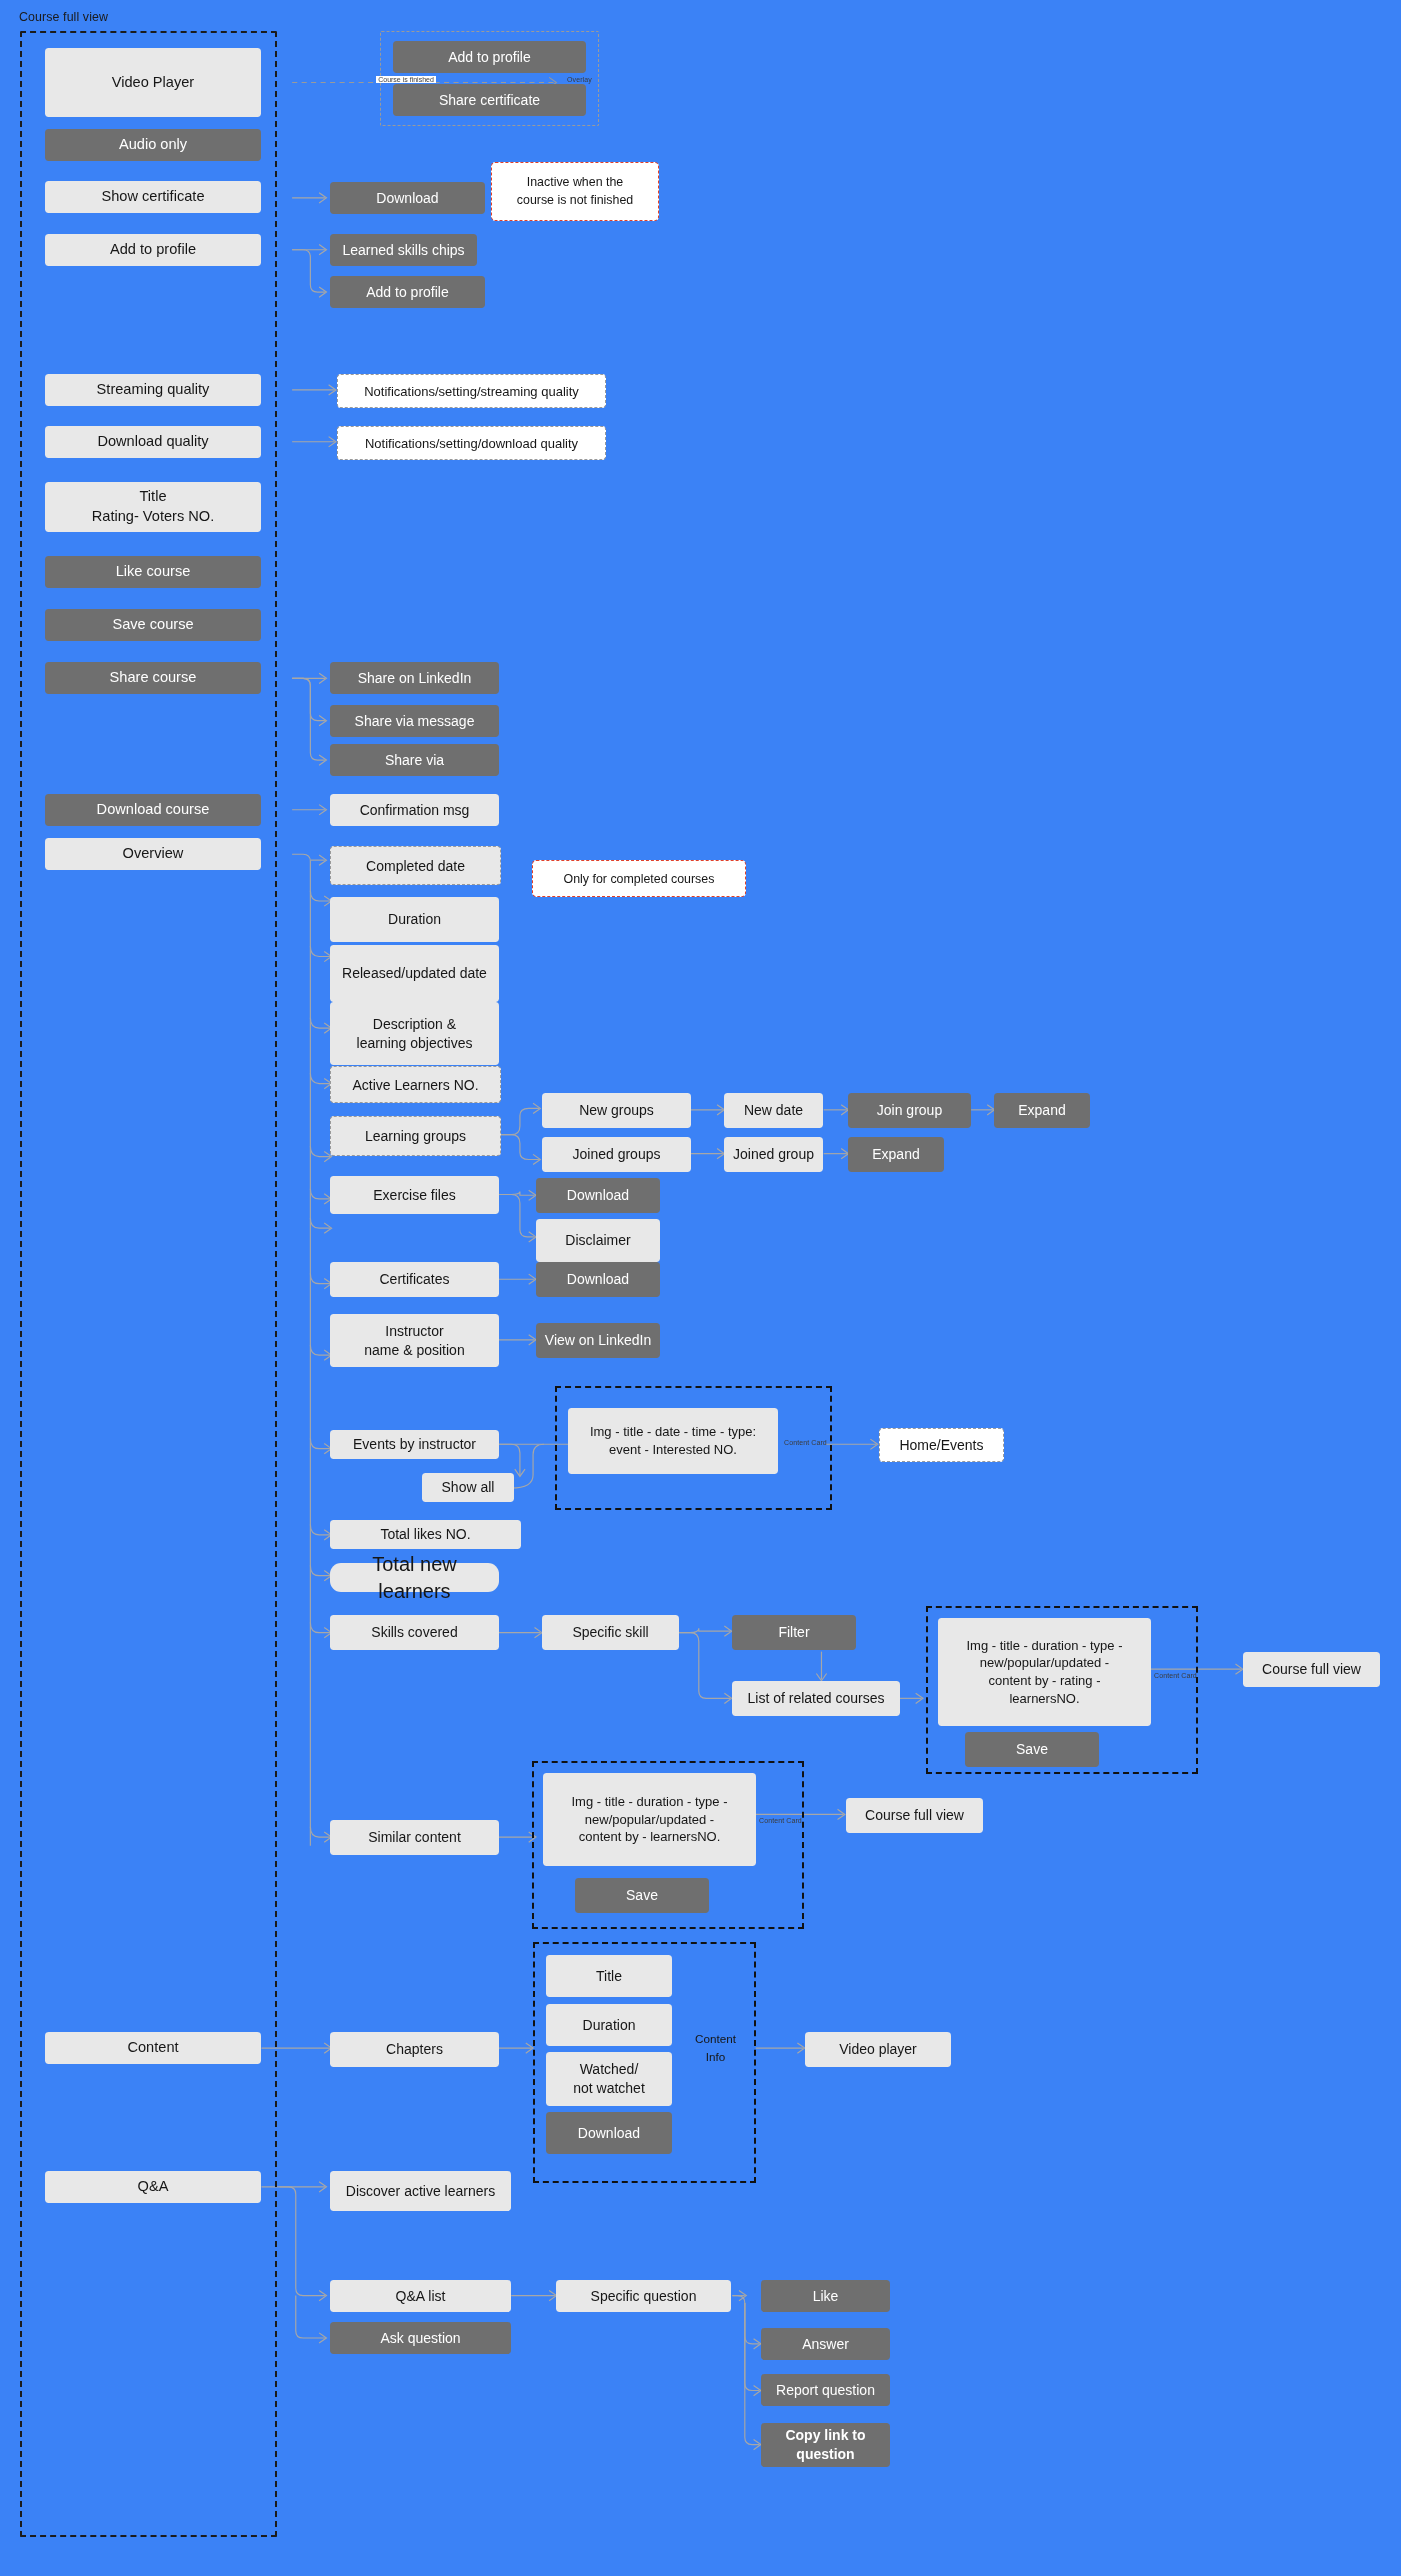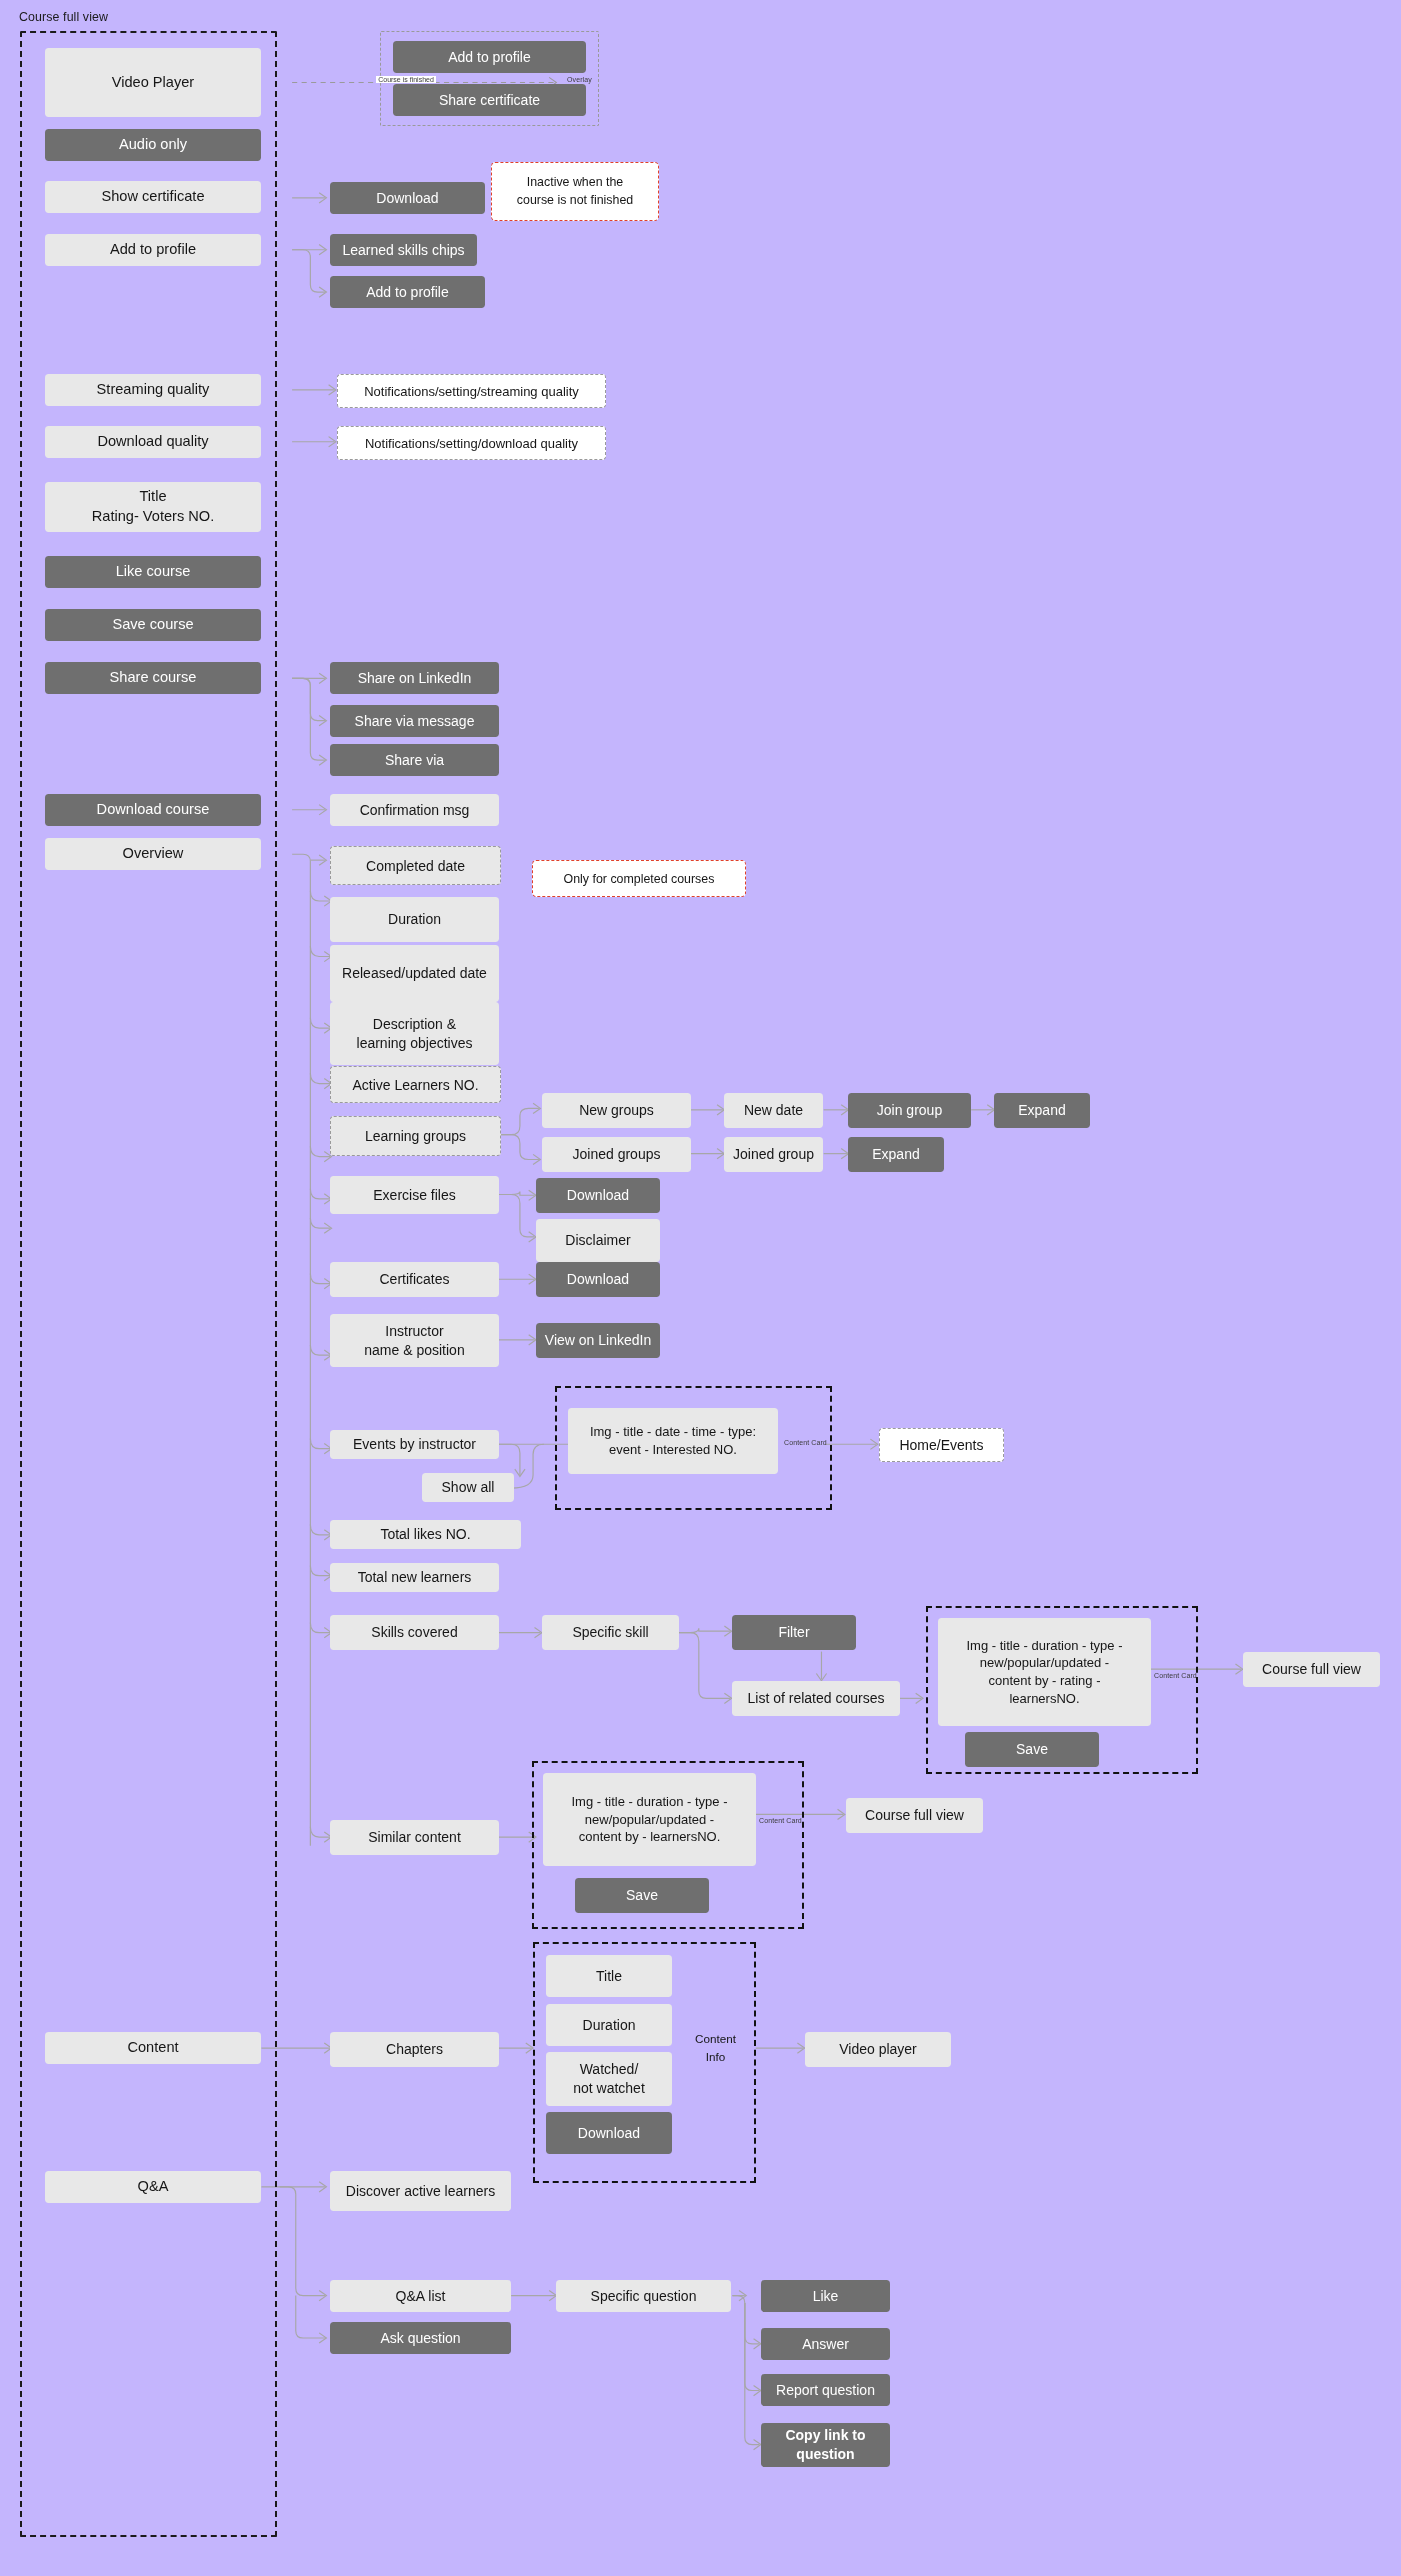--- a/index.html
+++ b/index.html
@@ -5,21 +5,21 @@
   html,body{margin:0;padding:0;background:#ffffff;}
   body{
     font-family:"Liberation Sans","DejaVu Sans",sans-serif;
     color:#1b1b1b;
     -webkit-font-smoothing:antialiased;
   }
   #canvas{
     position:relative;
     width:1402px;
     height:2576px;
-    background:#c4b5fd;
+    background:#3b82f6;
     overflow:hidden;
   }
   
   .node{
     position:absolute;
     box-sizing:border-box;
     display:flex;
     align-items:center;
     justify-content:center;
     text-align:center;
@@ -376,21 +376,21 @@
   <div class="node light" style="left:568px; top:1408px; width:210px; height:66px; font-size:13px;">Img - title - date - time - type:
 event - Interested NO.</div>
   <div class="minilabel" style="left:784px; top:1439px;">Content Card</div>
 
   <div class="node light" style="left:330px; top:1430px; width:169px; height:29px; font-size:14px;">Events by instructor</div>
   <div class="node light" style="left:422px; top:1473px; width:92px; height:29px; font-size:14px;">Show all</div>
 
   <div class="ghost" style="position:absolute; left:879px; top:1428px; width:123px; height:32px; display:flex; align-items:center; justify-content:center; font-size:14px;">Home/Events</div>
 
   <div class="node light" style="left:330px; top:1520px; width:191px; height:29px; font-size:14px;">Total likes NO.</div>
-  <div class="node light" style="left:330px; top:1563px; width:169px; height:29px; font-size:14px;">Total new learners</div>
+  <div class="node light" style="left:330px; top:1563px; width:169px; height:29px; font-size:20px;border-radius:11px;">Total new learners</div>
 
   <div class="node light" style="left:330px; top:1615px; width:169px; height:35px; font-size:14px;">Skills covered</div>
   <div class="node light" style="left:542px; top:1615px; width:137px; height:35px; font-size:14px;">Specific skill</div>
   <div class="node dark" style="left:732px; top:1615px; width:124px; height:35px; font-size:14px;">Filter</div>
   <div class="node light" style="left:732px; top:1681px; width:168px; height:35px; font-size:14px;">List of related courses</div>
 
   <div class="frame" style="left:926px; top:1606px; width:272px; height:168px;"></div>
   <div class="node light" style="left:938px; top:1618px; width:213px; height:108px; font-size:13px;">Img - title - duration - type -
 new/popular/updated -
 content by - rating -

